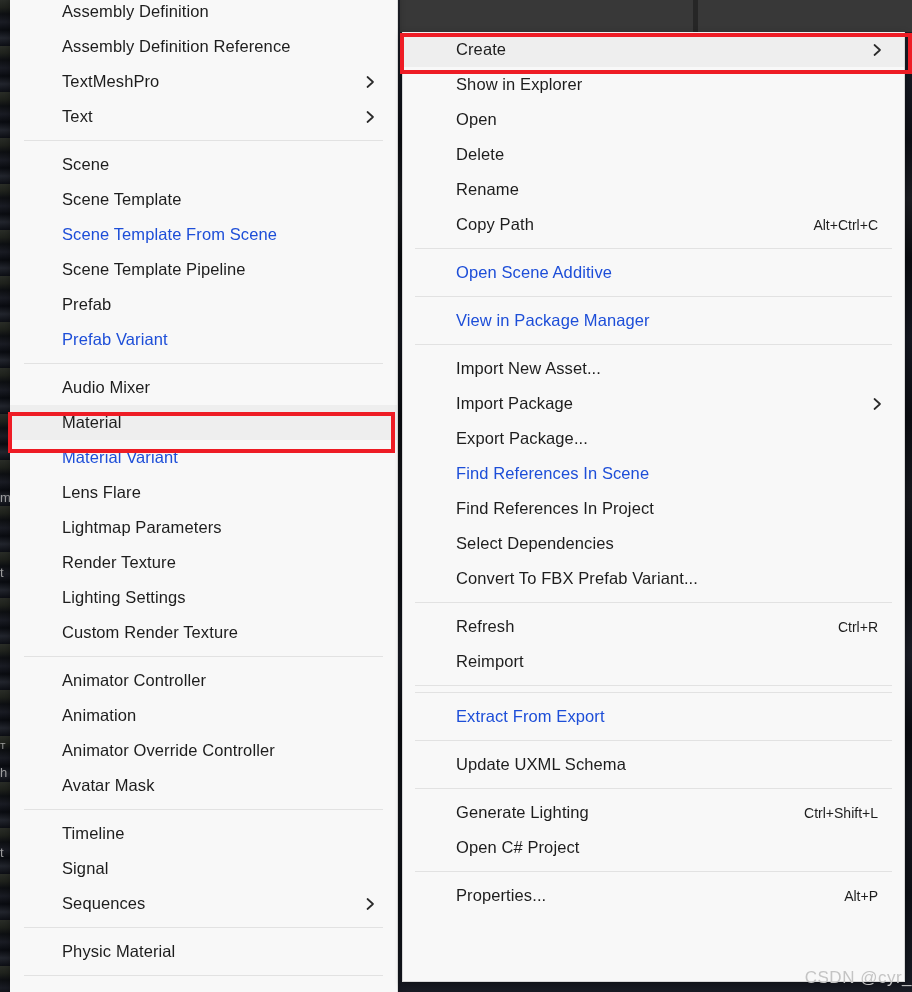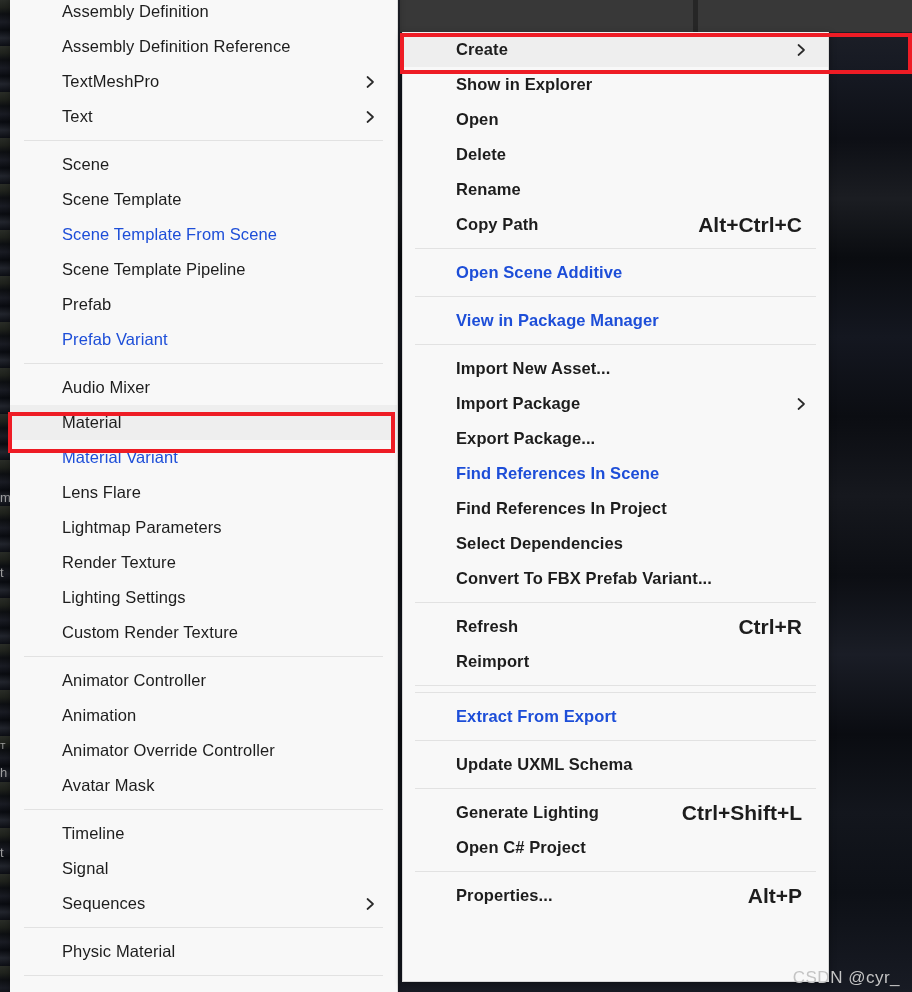--- a/index.html
+++ b/index.html
@@ -83,25 +83,24 @@
   .menu-left {
     left: 10px;
     top: -6px;
     width: 388px;
     height: 998px;
     border-right: 1px solid #dcdcdc;
   }
   .menu-right {
     left: 402px;
     top: 32px;
-    width: 427px;
+    width: 503px;
     height: 950px;
     border: 1px solid #d8d8d8;
     border-top: none;
-    font-weight: bold;
   }
 
   .menu-inner {
     position: relative;
     width: 100%;
   }
 
   .menu-item {
     position: relative;
     display: flex;
@@ -116,21 +115,21 @@
     padding-left: 53px;
     height: 35px;
   }
   .menu-item .label {
     flex: 0 0 auto;
     letter-spacing: 0.1px;
   }
   .menu-item .shortcut {
     margin-left: auto;
     color: #1d1d1d;
-    font-size: 21px;
+    font-size: 14px;
     padding-right: 12px;
   }
   .menu-item .chev {
     margin-left: auto;
     width: 14px;
     display: flex;
     justify-content: center;
     align-items: center;
     color: #2a2a2a;
     padding-right: 6px;
@@ -154,21 +153,21 @@
     box-sizing: border-box;
     pointer-events: none;
     z-index: 40;
   }
   #redbox-material { left: 8px;  top: 412px; width: 387px; height: 41px; }
   #redbox-create   { left: 400px; top: 33px;  width: 512px; height: 41px; }
 
   
   .watermark {
     position: absolute;
-    right: 12px;
+    right: 0;
     bottom: 4px;
     color: #c4c4c4;
     font-size: 17px;
     font-family: "Liberation Sans", sans-serif;
     letter-spacing: 0.5px;
     z-index: 35;
     pointer-events: none;
   }
 </style>
 </head>

